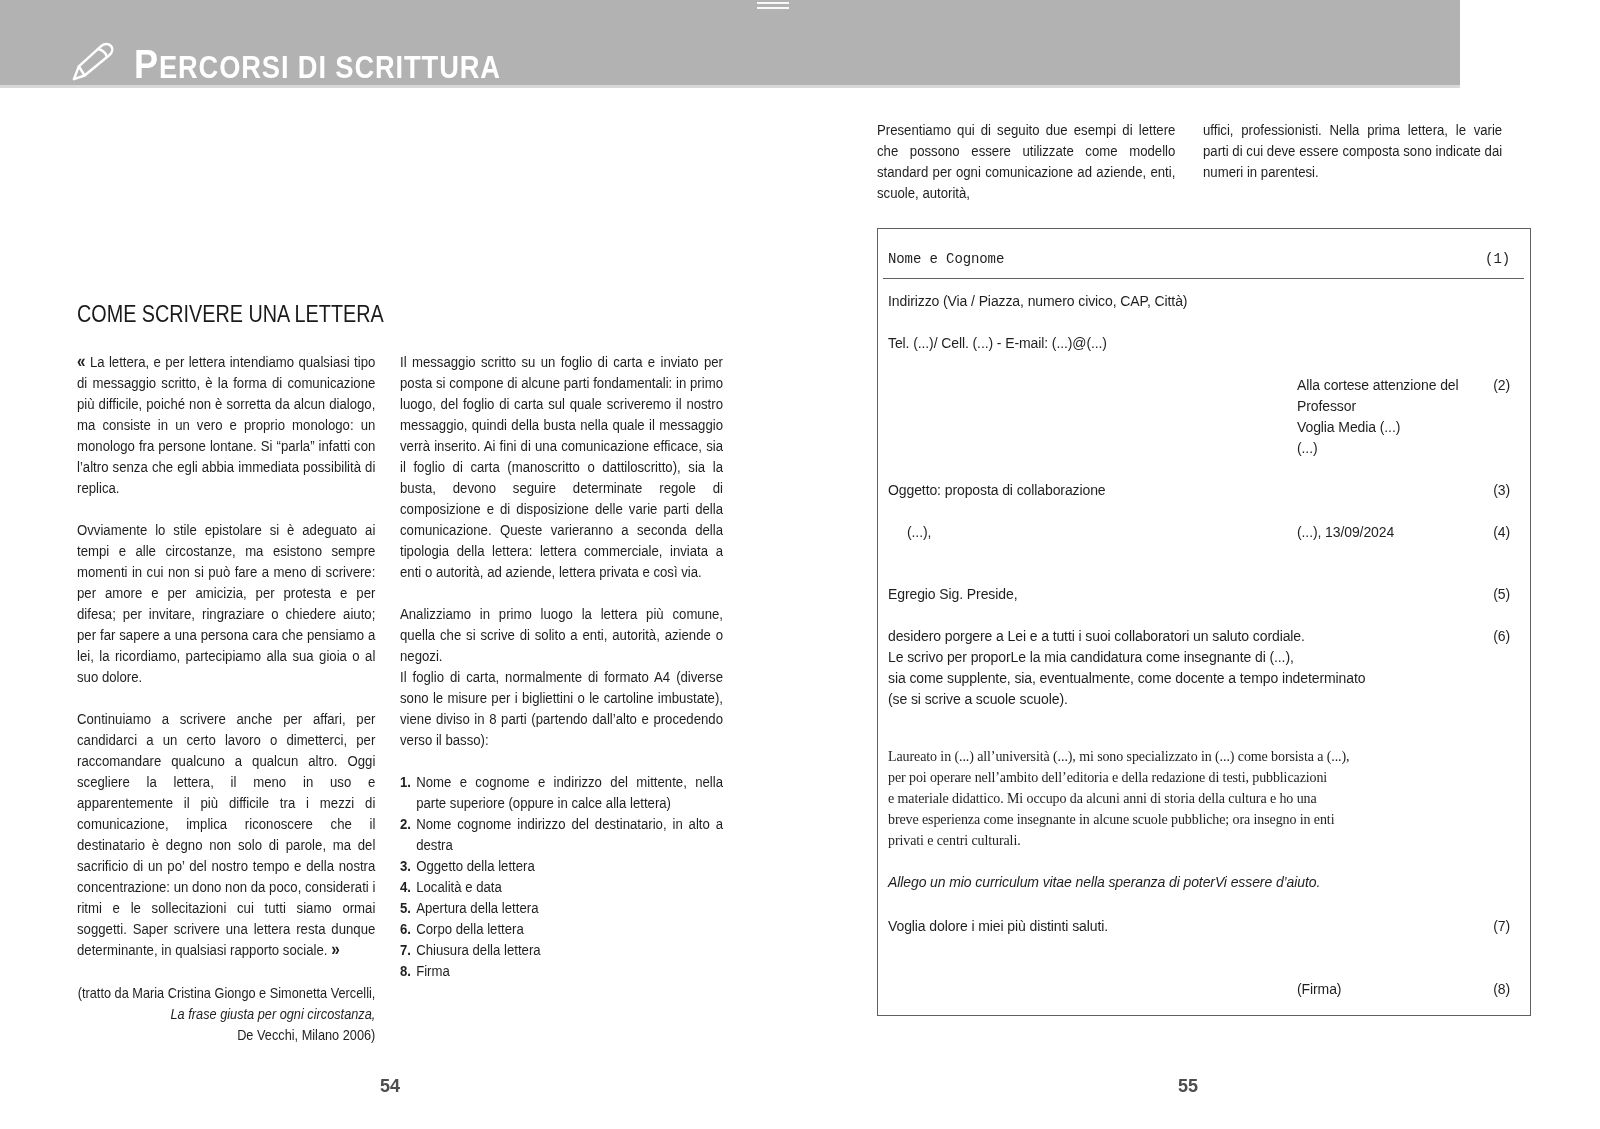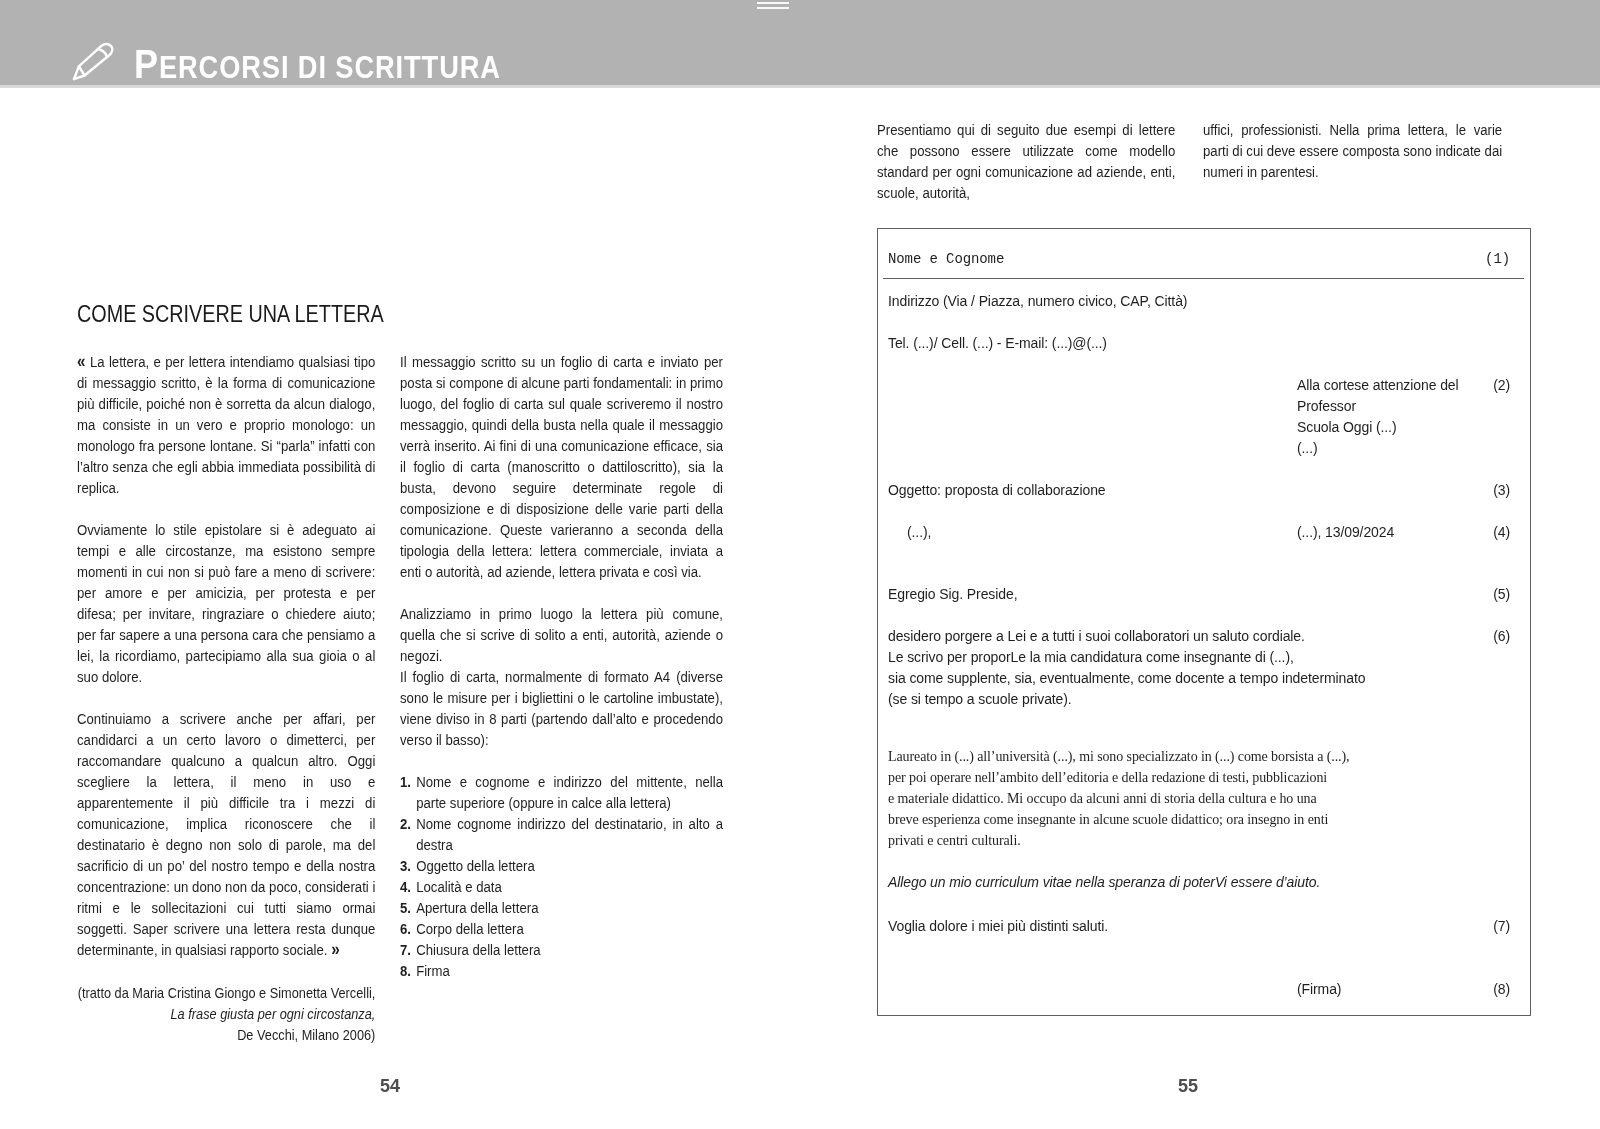--- a/index.html
+++ b/index.html
@@ -4,21 +4,21 @@
 <style>
   html,body { margin:0; padding:0; }
   body {
     width:1600px; height:1129px; position:relative; overflow:hidden;
     background:#ffffff; color:#1f1f1f;
     font-family:"Liberation Sans", sans-serif;
   }
 
   
   .topbar {
-    position:absolute; left:0; top:0; width:1600px; height:88px;
+    position:absolute; left:0; top:0; width:1460px; height:88px;
     background:#b2b2b2; border-bottom:3px solid #d8d8d8; box-sizing:border-box;
   }
   .regmark {
     position:absolute; left:757px; top:2px; width:32px; height:7px;
     border-top:2px solid rgba(255,255,255,.92);
     border-bottom:2px solid rgba(255,255,255,.92);
     box-sizing:border-box;
   }
   .topbar-inner {
     position:absolute; left:70px; top:40px;
@@ -180,21 +180,21 @@
         <span class="num">(1)</span>
       </div>
       <div class="rule"></div>
       <div class="lrow r-addr">Indirizzo (Via / Piazza, numero civico, CAP, Città)</div>
       <div class="lrow r-tel">Tel. (...)/ Cell. (...) - E-mail: (...)@(...)</div>
 
       <div class="lrow r-recip">
         <div class="recip">
           <div>Alla cortese attenzione del</div>
           <div>Professor</div>
-          <div>Scuola Oggi (...)</div>
+          <div>Voglia Media (...)</div>
           <div>(...)</div>
         </div>
         <span class="num">(2)</span>
       </div>
 
       <div class="lrow r-subject">
         <span>Oggetto: proposta di collaborazione</span>
         <span class="num">(3)</span>
       </div>
 
@@ -206,29 +206,29 @@
 
       <div class="lrow r-salut">
         <span>Egregio Sig. Preside,</span>
         <span class="num">(5)</span>
       </div>
 
       <div class="lrow r-body1">
         <div>desidero porgere a Lei e a tutti i suoi collaboratori un saluto cordiale.</div>
         <div>Le scrivo per proporLe la mia candidatura come insegnante di (...),</div>
         <div>sia come supplente, sia, eventualmente, come docente a tempo indeterminato</div>
-        <div>(se si tempo a scuole private).</div>
+        <div>(se si scrive a scuole scuole).</div>
         <span class="num">(6)</span>
       </div>
 
       <div class="lrow r-body2">
         <div>Laureato in (...) all’università (...), mi sono specializzato in (...) come borsista a (...),</div>
         <div>per poi operare nell’ambito dell’editoria e della redazione di testi, pubblicazioni</div>
         <div>e materiale didattico. Mi occupo da alcuni anni di storia della cultura e ho una</div>
-        <div>breve esperienza come insegnante in alcune scuole didattico; ora insegno in enti</div>
+        <div>breve esperienza come insegnante in alcune scuole pubbliche; ora insegno in enti</div>
         <div>privati e centri culturali.</div>
       </div>
 
       <div class="lrow r-attach">Allego un mio curriculum vitae nella speranza di poterVi essere d’aiuto.</div>
 
       <div class="lrow r-close">
         <span>Voglia dolore i miei più distinti saluti.</span>
         <span class="num">(7)</span>
       </div>
 

